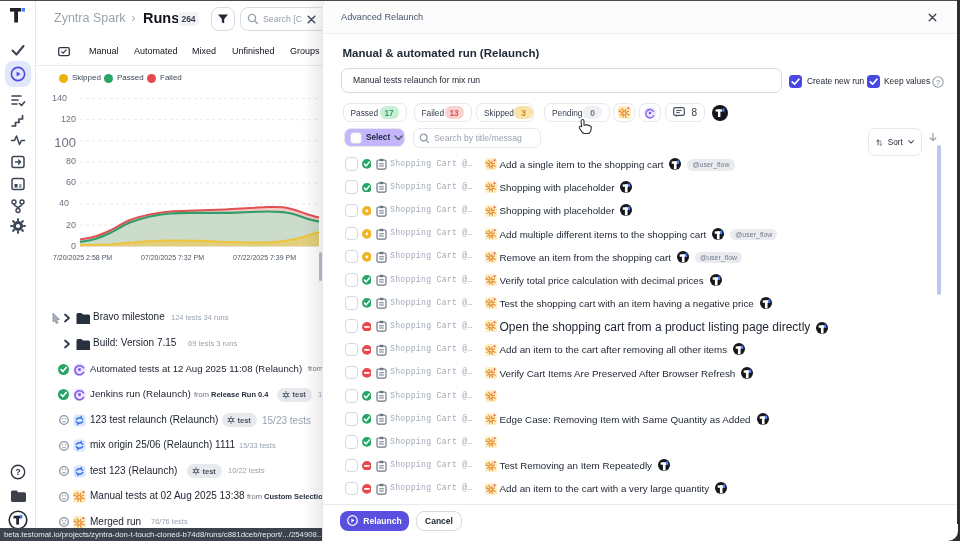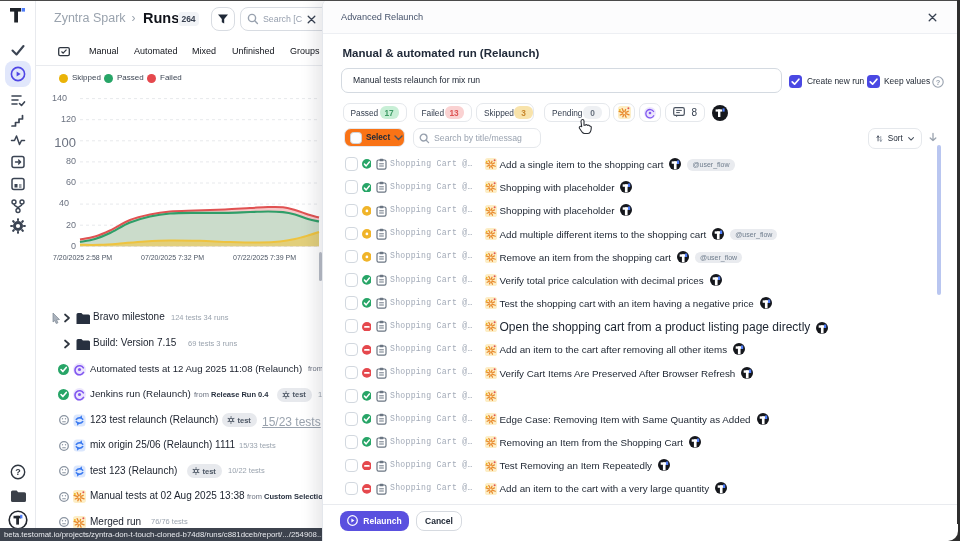--- a/index.html
+++ b/index.html
@@ -259,21 +259,21 @@
       <circle cx="4" cy="4" r="1.8" fill="none" stroke="#4b5563" stroke-width="1.1"></circle>
       <rect x="3.6" y="0.2" width="0.9" height="1.4" fill="#4b5563" transform="rotate(0 4 4)"></rect>
       <rect x="3.6" y="0.2" width="0.9" height="1.4" fill="#4b5563" transform="rotate(60 4 4)"></rect>
       <rect x="3.6" y="0.2" width="0.9" height="1.4" fill="#4b5563" transform="rotate(120 4 4)"></rect>
       <rect x="3.6" y="0.2" width="0.9" height="1.4" fill="#4b5563" transform="rotate(180 4 4)"></rect>
       <rect x="3.6" y="0.2" width="0.9" height="1.4" fill="#4b5563" transform="rotate(240 4 4)"></rect>
       <rect x="3.6" y="0.2" width="0.9" height="1.4" fill="#4b5563" transform="rotate(300 4 4)"></rect>
     </svg>
     <span style="font-size:7.5px;font-weight:bold;color:#4b5563">test</span>
   </div>
-<div style="position:absolute;left:262px;top:415.3px;font-size:12px;color:#9aa3ae;font-family:'Liberation Sans',sans-serif;line-height:1.25;white-space:nowrap;text-decoration:underline;">15/23 tests</div>
+<div style="position:absolute;left:262px;top:415.3px;font-size:10px;color:#9aa3ae;font-family:'Liberation Sans',sans-serif;line-height:1.25;white-space:nowrap;">15/23 tests</div>
 <div style="position:absolute;left:58.5px;top:440.5px">
     <svg width="10" height="10" viewBox="0 0 10 10" style="" xmlns="http://www.w3.org/2000/svg">
       <circle cx="5" cy="5" r="4.3" fill="none" stroke="#8a94a1" stroke-width="1.3"></circle>
       <circle cx="3.5" cy="3.75" r="0.7" fill="#8a94a1"></circle>
       <circle cx="6.5" cy="3.75" r="0.7" fill="#8a94a1"></circle>
       <path d="M 3.25 6.75 h 3.5" stroke="#8a94a1" stroke-width="1"></path>
     </svg>
   </div>
 <div style="position:absolute;left:72.5px;top:439.0px">
     <svg width="13.0" height="13.0" viewBox="0 0 13.0 13.0" style="" xmlns="http://www.w3.org/2000/svg">
@@ -455,36 +455,36 @@
         <rect x="3.6" y="4.4" width="6.6" height="2.2" fill="#fff"></rect>
         <rect x="6" y="4.4" width="2.4" height="7.6" fill="#fff"></rect>
         <rect x="10.6" y="3.4" width="2" height="3.2" fill="#4f7df9"></rect>
       </svg>
     </div>
     <div style="position:absolute;left:254px;top:118px">
       <svg width="15" height="17" viewBox="0 0 15 17" style="" xmlns="http://www.w3.org/2000/svg">
         <path d="M5.5 1.5 c0.9 0 1.5 0.6 1.5 1.5 v4.2 l1.2 0.1 c0 0 0.6 -0.9 1.6 -0.6 c0.6 0.2 0.8 0.7 0.8 0.7 s0.9 -0.5 1.7 0 c0.5 0.3 0.6 0.8 0.6 0.8 s1.4 -0.2 1.4 1.2 c0 1.8 -0.4 3.1 -0.9 4.3 c-0.4 1 -0.9 1.8 -2.3 1.8 h-3.6 c-1 0-1.7 -0.5 -2.3 -1.3 L2.6 10.5 c-0.7 -0.9 -0.2 -2 0.8 -2.2 c0.6 -0.1 1 0.1 1.3 0.4 l-0.7 -5.2 c0 -0.9 0.6 -2 1.5 -2 Z" fill="#fff" stroke="#2b2f36" stroke-width="1.1" stroke-linejoin="round"></path>
       </svg>
     </div>
-    <div style="position:absolute;left:21px;top:128px;width:61px;height:19px;border:1px solid #e5e8ec;border-radius:7px;background:#f97316;display:flex;align-items:center;padding:0 5px;gap:4px">
+    <div style="position:absolute;left:21px;top:128px;width:61px;height:19px;border:1px solid #e5e8ec;border-radius:7px;background:#c4b5fd;display:flex;align-items:center;padding:0 5px;gap:4px">
       <span style="flex:none;width:12px;height:12px;border:1px solid #ccd3db;border-radius:3.5px;background:#fdfdfd"></span>
       <span style="flex:none;font-size:8.2px;font-weight:bold;color:#222b38">Select</span>
       <svg width="9" height="6" viewBox="0 0 9 6" style="flex:none" xmlns="http://www.w3.org/2000/svg">
         <path d="M1 1 l3.5 3.5 l3.5 -3.5" stroke="#49525f" stroke-width="1.4" fill="none" stroke-linecap="round" stroke-linejoin="round"></path>
       </svg>
     </div>
     <div style="position:absolute;left:89.5px;top:128px;width:128px;height:19.5px;border:1px solid #e5e8ec;border-radius:7px;background:#fff"></div>
     <div style="position:absolute;left:96px;top:132.5px">
       <svg width="11" height="11" viewBox="0 0 11 11" style="" xmlns="http://www.w3.org/2000/svg">
         <circle cx="4.6" cy="4.6" r="3.4" fill="none" stroke="#98a1ae" stroke-width="1.3"></circle>
         <path d="M7.2 7.2 l2.4 2.4" stroke="#98a1ae" stroke-width="1.3" stroke-linecap="round"></path>
       </svg>
     </div>
     <div style="position:absolute;left:111px;top:132.5px;font-size:8.7px;color:#9aa3b0;font-family:'Liberation Sans',sans-serif;line-height:1.25;white-space:nowrap;">Search by title/messag</div>
-    <div style="position:absolute;left:545px;top:128px;width:54px;height:21px;border:1px solid #e5e8ec;border-radius:7px;background:#fff;display:flex;align-items:center;padding:0 7px;gap:5px">
+    <div style="position:absolute;left:545px;top:128px;width:54px;height:28px;border:1px solid #e5e8ec;border-radius:7px;background:#fff;display:flex;align-items:center;padding:0 7px;gap:5px">
       <svg width="10" height="11" viewBox="0 0 10 11" style="" xmlns="http://www.w3.org/2000/svg">
         <path d="M3 9 V2 M3 2 L1.4 4 M3 2 L4.6 4" stroke="#333d4d" stroke-width="1.2" fill="none" stroke-linecap="round" stroke-linejoin="round"></path>
         <path d="M7 2.5 V9.5 M7 9.5 L5.4 7.5 M7 9.5 L8.6 7.5" stroke="#8a94a1" stroke-width="1.2" fill="none" stroke-linecap="round" stroke-linejoin="round"></path>
       </svg>
       <span style="font-size:8.2px;color:#222b38">Sort</span>
       <svg width="9" height="6" viewBox="0 0 9 6" style="" xmlns="http://www.w3.org/2000/svg">
         <path d="M1 1 l3.5 3.5 l3.5 -3.5" stroke="#49525f" stroke-width="1.5" fill="none" stroke-linecap="round" stroke-linejoin="round"></path>
       </svg>
     </div>
     <div style="position:absolute;left:605px;top:132px">
@@ -941,26 +941,20 @@
         <path d="M6.3 5.2 L7.0 3.2" stroke="#e8882a" stroke-width="1.2" stroke-linecap="round"></path>
         <path d="M7.1 6.0 L9.5 4.9" stroke="#e8882a" stroke-width="1.2" stroke-linecap="round"></path>
         <path d="M7.1 7.1 L10.3 8.2" stroke="#e8882a" stroke-width="1.2" stroke-linecap="round"></path>
         <path d="M6.4 7.9 L7.5 10.3" stroke="#e8882a" stroke-width="1.2" stroke-linecap="round"></path>
         <path d="M5.3 8.0 L4.5 10.0" stroke="#e8882a" stroke-width="1.2" stroke-linecap="round"></path>
         <path d="M4.5 7.2 L2.1 8.3" stroke="#e8882a" stroke-width="1.2" stroke-linecap="round"></path>
         <circle cx="9.6" cy="2.2" r="1.0" fill="#e25555"></circle>
         <circle cx="1.8" cy="3.6" r="0.8" fill="#eab308"></circle>
       </svg>
     </div>
-    <div style="position:absolute;left:176.5px;top:436.14000000000004px;font-size:9.8px;line-height:1.25;color:#1c2430;white-space:nowrap">Removing an Item from the Shopping Cart<span style="display:inline-block;vertical-align:-2.5px;margin-left:6px"><svg width="12" height="12" viewBox="0 0 12 12" style="" xmlns="http://www.w3.org/2000/svg">
-          <circle cx="6" cy="6" r="6" fill="#15171c"></circle>
-          <rect x="2.7" y="3.3600000000000003" width="7.199999999999999" height="2.4000000000000004" fill="#fff"></rect>
-          <rect x="4.92" y="3.3600000000000003" width="2.64" height="8.040000000000001" fill="#fff"></rect>
-          <rect x="8.040000000000001" y="2.52" width="2.16" height="3.4799999999999995" fill="#4f7df9"></rect>
-        </svg></span></div>
     <div style="position:absolute;left:21.5px;top:458.51000000000005px;width:13.5px;height:13.5px;border:1px solid #d2d8df;border-radius:4px;background:#fff"></div>
     <div style="position:absolute;left:38.6px;top:460.61000000000007px">
       <svg width="9.8" height="9.8" viewBox="0 0 9.8 9.8" style="" xmlns="http://www.w3.org/2000/svg">
         <circle cx="4.9" cy="4.9" r="4.9" fill="#e5484d"></circle>
         <rect x="2.0580000000000003" y="4.0" width="5.684" height="1.8" rx="0.9" fill="#fff"></rect>
       </svg>
     </div>
     <div style="position:absolute;left:52.5px;top:459.51000000000005px">
       <svg width="11" height="12" viewBox="0 0 11 12" style="" xmlns="http://www.w3.org/2000/svg">
         <rect x="1" y="2" width="9" height="9.2" rx="1.6" fill="none" stroke="#6b7683" stroke-width="1.2"></rect>

